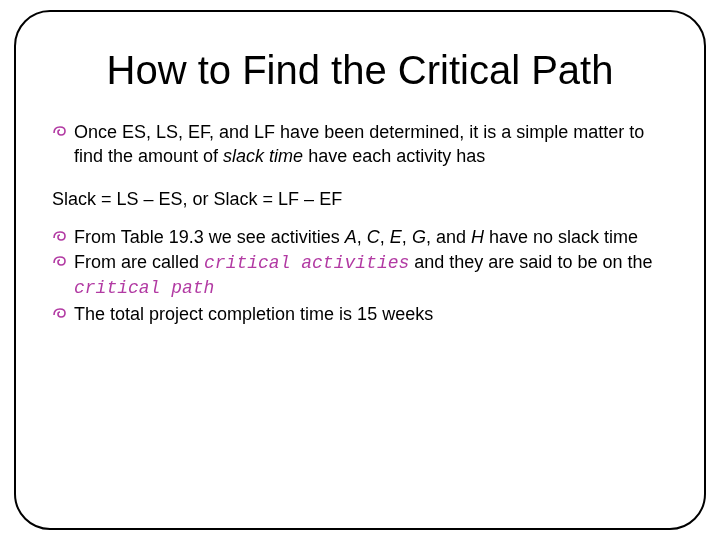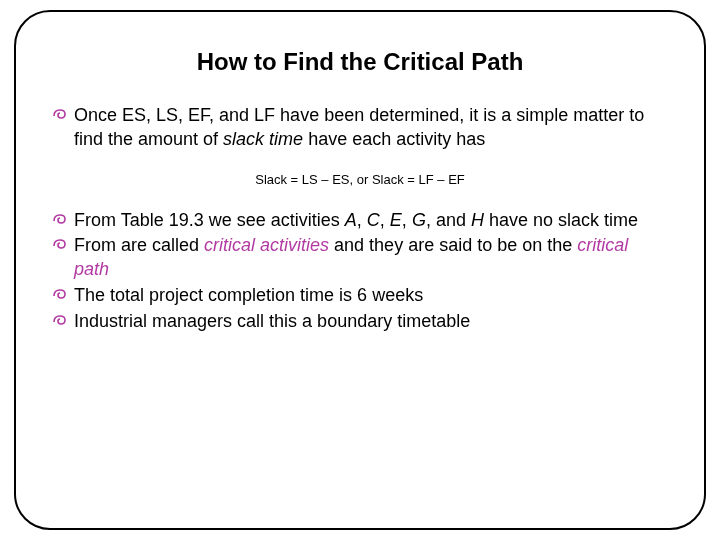--- a/index.html
+++ b/index.html
@@ -15,22 +15,22 @@
     position: absolute;
     top: 10px;
     left: 14px;
     right: 14px;
     bottom: 10px;
     border: 2px solid #000;
     border-radius: 36px;
     padding: 30px 36px 30px 36px;
   }
   .title {
-    font-size: 24px;
-    font-weight: 700;
+    font-size: 40px;
+    font-weight: 400;
     text-align: center;
     color: #000;
     margin-top: 6px;
     margin-bottom: 28px;
   }
   .bullets {
     list-style: none;
     color: #000;
     font-size: 18px;
     line-height: 1.32;
@@ -52,26 +52,26 @@
   }
   .bullet-icon {
     position: absolute;
     left: 0;
     top: 2px;
     width: 16px;
     height: 16px;
     color: #b23aa3;
   }
   .formula {
-    text-align: center;
-    font-size: 13px;
-    margin: 20px 0 22px 0;
+    text-align: left;
+    font-size: 18px;
+    margin: 20px 0 16px 0;
   }
   i.em { }
-  .pink { color: #b23aa3; font-style: italic; }
+  .pink { color: #b23aa3; font-style: italic; font-family: Liberation Mono, monospace; }
 </style>
 </head>
 <body>
 
 <div class="frame">
   <h1 class="title">How to Find the Critical Path</h1>
 
   <ul class="bullets">
     <li>
       <svg class="bullet-icon" viewBox="0 0 16 16">
@@ -93,22 +93,16 @@
     <li>
       <svg class="bullet-icon" viewBox="0 0 16 16">
           <path d="M2 10 Q2 4 8 4 Q13 4 13 8 Q13 12 9 12 Q6 12 6 9 Q6 7 8 7" fill="none" stroke="currentColor" stroke-width="1.6"></path>
         </svg>
       <span>From are called </span><span class="pink">critical activities</span><span> and they are said to be on the </span><span class="pink">critical path</span>
     </li>
     <li>
       <svg class="bullet-icon" viewBox="0 0 16 16">
           <path d="M2 10 Q2 4 8 4 Q13 4 13 8 Q13 12 9 12 Q6 12 6 9 Q6 7 8 7" fill="none" stroke="currentColor" stroke-width="1.6"></path>
         </svg>
-      <span>The total project completion time is 6 weeks</span>
-    </li>
-    <li>
-      <svg class="bullet-icon" viewBox="0 0 16 16">
-          <path d="M2 10 Q2 4 8 4 Q13 4 13 8 Q13 12 9 12 Q6 12 6 9 Q6 7 8 7" fill="none" stroke="currentColor" stroke-width="1.6"></path>
-        </svg>
-      <span>Industrial managers call this a boundary timetable</span>
+      <span>The total project completion time is 15 weeks</span>
     </li>
   </ul>
 </div>
 
 </body></html>

